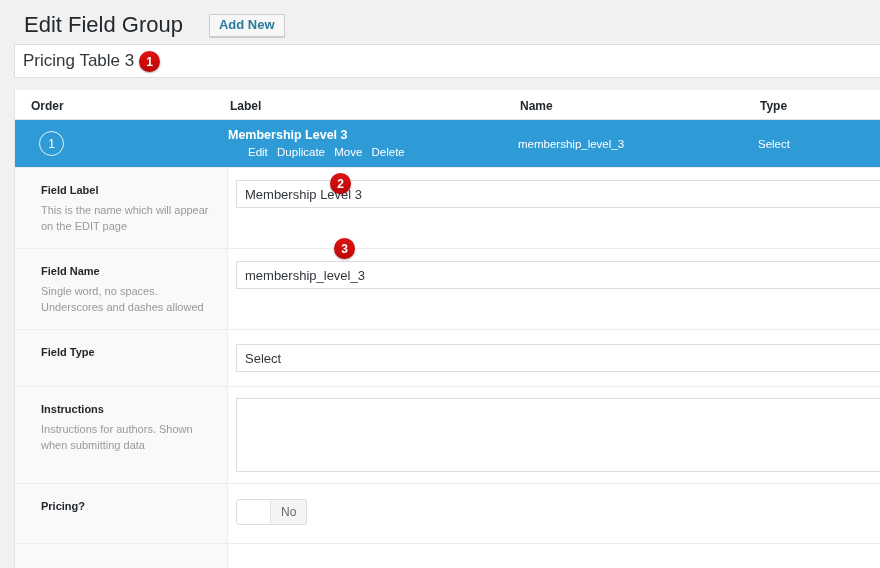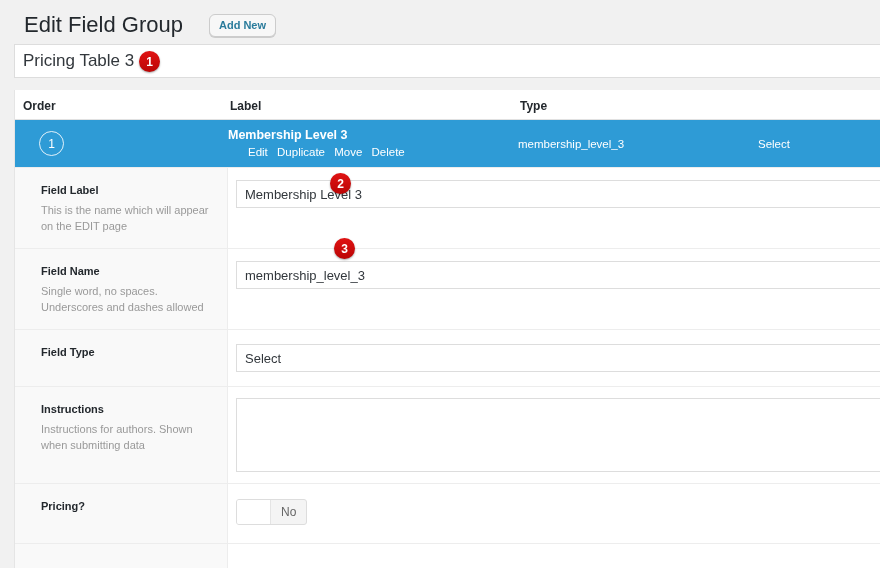--- a/index.html
+++ b/index.html
@@ -32,26 +32,26 @@
   .page-title {
     font-size: 22px;
     font-weight: 400;
     color: #23282d;
     line-height: 1.3;
     white-space: nowrap;
   }
   .add-new-btn {
     display: inline-block;
     padding: 2px 9px 3px 9px;
-    font-size: 11px;
+    font-size: 13px;
     font-weight: 600;
     color: #2a7b9b;
     background: #f7f7f7;
     border: 1px solid #ccc;
-    border-radius: 6px;
+    border-radius: 1px;
     line-height: 16px;
     box-shadow: 0 1px 0 #ccc;
     cursor: pointer;
     white-space: nowrap;
   }
 
   
   .title-input-wrap {
     position: absolute;
     left: 14px; top: 44px;
@@ -87,21 +87,21 @@
     background: #fff;
     border-bottom: 1px solid #e1e1e1;
     padding-top: 2px;
   }
   .th {
     font-size: 12px;
     font-weight: 700;
     color: #23282d;
     padding-left: 2px;
   }
-  .col-order  { width: 213px; padding-left: 8px; }
+  .col-order  { width: 213px; padding-left: 16px; }
   .col-label  { width: 290px; }
   .col-name   { width: 240px; }
   .col-type   { width: 160px; }
 
   
   .field-row {
     display: flex;
     background: #2e9bd6;
     height: 47px;
     align-items: center;
@@ -260,20 +260,21 @@
 
   <div class="title-input-wrap">
     <input class="title-input" type="text" value="Pricing Table 3" style="">
   </div>
 
   <div class="panel">
 
     <div class="tbl-head">
       <div class="th col-order">Order</div>
       <div class="th col-label">Label</div>
+      <div class="th col-name">Name</div>
       <div class="th col-type">Type</div>
     </div>
 
     <div class="field-row">
       <div class="order-cell">
         <span class="order-badge">1</span>
       </div>
       <div class="label-cell">
         <div class="row-title">Membership Level 3</div>
         <div class="row-actions">

